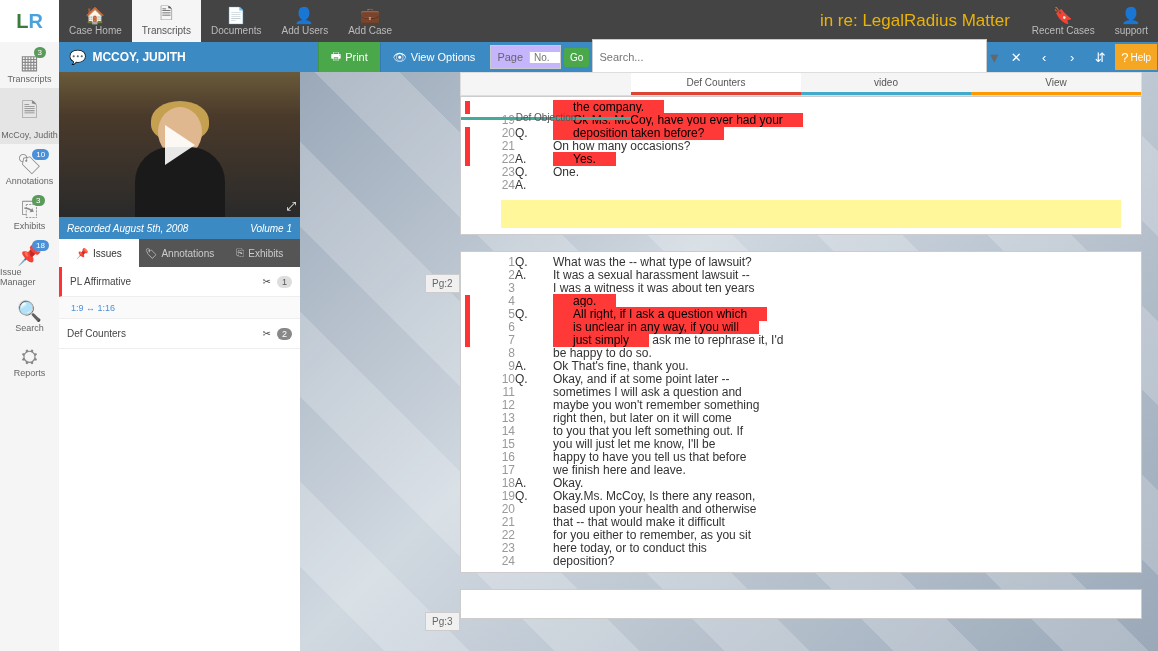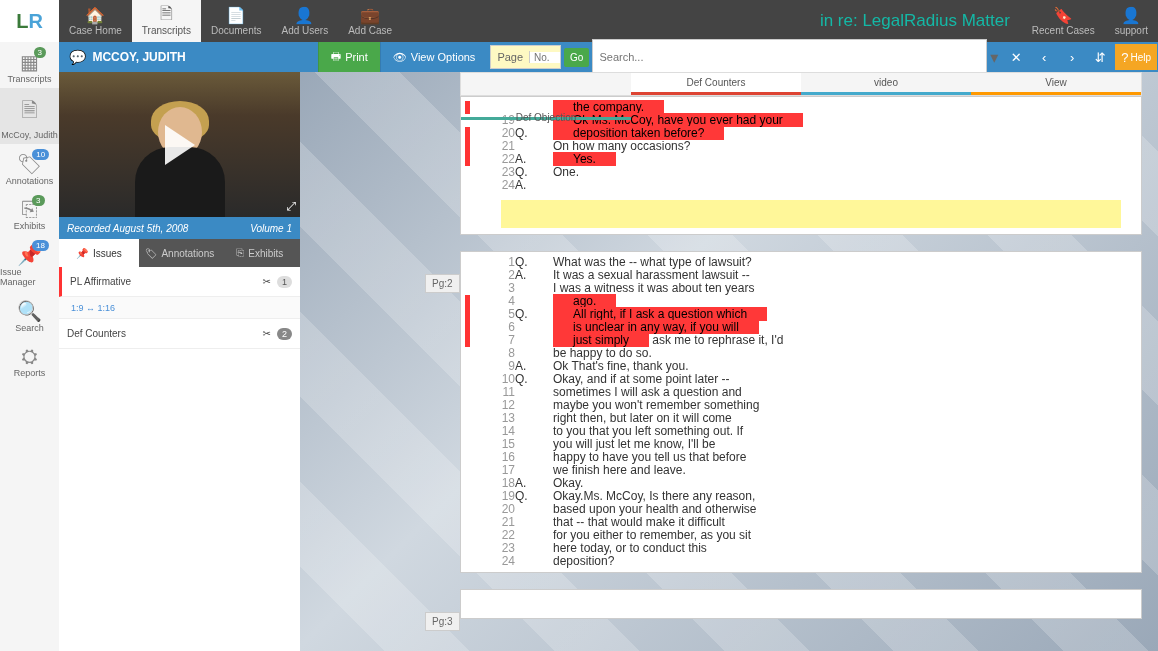--- a/index.html
+++ b/index.html
@@ -8,41 +8,41 @@
 
 .topnav { height: 42px; background: #444; display: flex; align-items: stretch; color: #bbb; }
 .logo { width: 59px; background: #fff; display: flex; align-items: center; justify-content: center; font-weight: bold; font-size: 20px; }
 .logo .l { color: #3a7a3a; }
 .logo .r { color: #4aa3d8; }
 .nav-item { display: flex; flex-direction: column; align-items: center; justify-content: center; padding: 2px 10px; font-size: 10px; cursor: pointer; min-width: 52px; }
 .nav-item .ico { font-size: 16px; height: 18px; display: flex; align-items: center; }
 .nav-item.active { background: #f5f5f5; color: #555; }
 .nav-spacer { flex: 1; }
 .nav-right { display: flex; align-items: center; }
-.matter-title { color: #14b8a6; font-size: 17px; padding-right: 12px; }
+.matter-title { color: #eab308; font-size: 17px; padding-right: 12px; }
 .recent, .support { display: flex; flex-direction: column; align-items: center; padding: 2px 10px; font-size: 10px; }
 .recent .ico, .support .ico { font-size: 16px; color: #8bc34a; }
 .support .ico { color: #999; }
 
 
 .leftrail { position: absolute; left: 0; top: 42px; width: 59px; bottom: 0; background: #f5f5f5; display: flex; flex-direction: column; align-items: center; }
 .rail-item { width: 100%; display: flex; flex-direction: column; align-items: center; padding: 8px 0 4px; font-size: 9px; color: #666; cursor: pointer; position: relative; }
 .rail-item.active { background: #e5e5e5; }
 .rail-item .ico { font-size: 20px; color: #888; position: relative; }
 .badge { position: absolute; top: -3px; right: -7px; background: #5a9a5a; color: #fff; font-size: 8px; padding: 1px 4px; border-radius: 7px; }
 .badge.blue { background: #4a90d8; }
 
 
 .subheader { position: absolute; left: 59px; top: 42px; right: 0; height: 30px; background: #3b8ac4; display: flex; align-items: center; color: #fff; }
 .subheader .witness { padding: 0 10px; font-size: 12px; font-weight: bold; display: flex; align-items: center; gap: 6px; }
 .subheader .witness .ico { font-size: 14px; }
 .btn { height: 30px; padding: 0 12px; display: flex; align-items: center; font-size: 11px; color: #fff; cursor: pointer; gap: 4px; border-left: 1px solid rgba(0,0,0,0.1); }
 .btn.print { background: #4aa84a; }
 .btn.view { background: #3b8ac4; }
-.pg { display: flex; align-items: center; background: #fef9c3; color: #666; border: 1px solid #ccc; height: 24px; margin: 3px; }
+.pg { display: flex; align-items: center; background: #c4b5fd; color: #666; border: 1px solid #ccc; height: 24px; margin: 3px; }
 .pg-label { font-size: 11px; padding: 0 6px; border-right: 1px solid #ccc; }
 .pg-input { border: none; width: 30px; font-size: 10px; padding: 0 4px; color: #999; }
 .go { background: #4aa84a; color: #fff; font-size: 10px; padding: 4px 6px; border-radius: 2px; cursor: pointer; }
 .search { flex: 1; margin: 3px; }
 .search input { width: 100%; height: 37px; border: 1px solid #ccc; padding: 0 6px; font-size: 11px; }
 .sq { width: 26px; height: 26px; margin: 2px 1px; display: flex; align-items: center; justify-content: center; color: #fff; font-size: 13px; cursor: pointer; }
 .sq.blue { background: #3b8ac4; }
 .sq.orange { background: #f5a623; }
 .sq .help-text { font-size: 10px; margin-left: 2px; }
 .sq.help-btn { width: auto; padding: 0 6px; }

